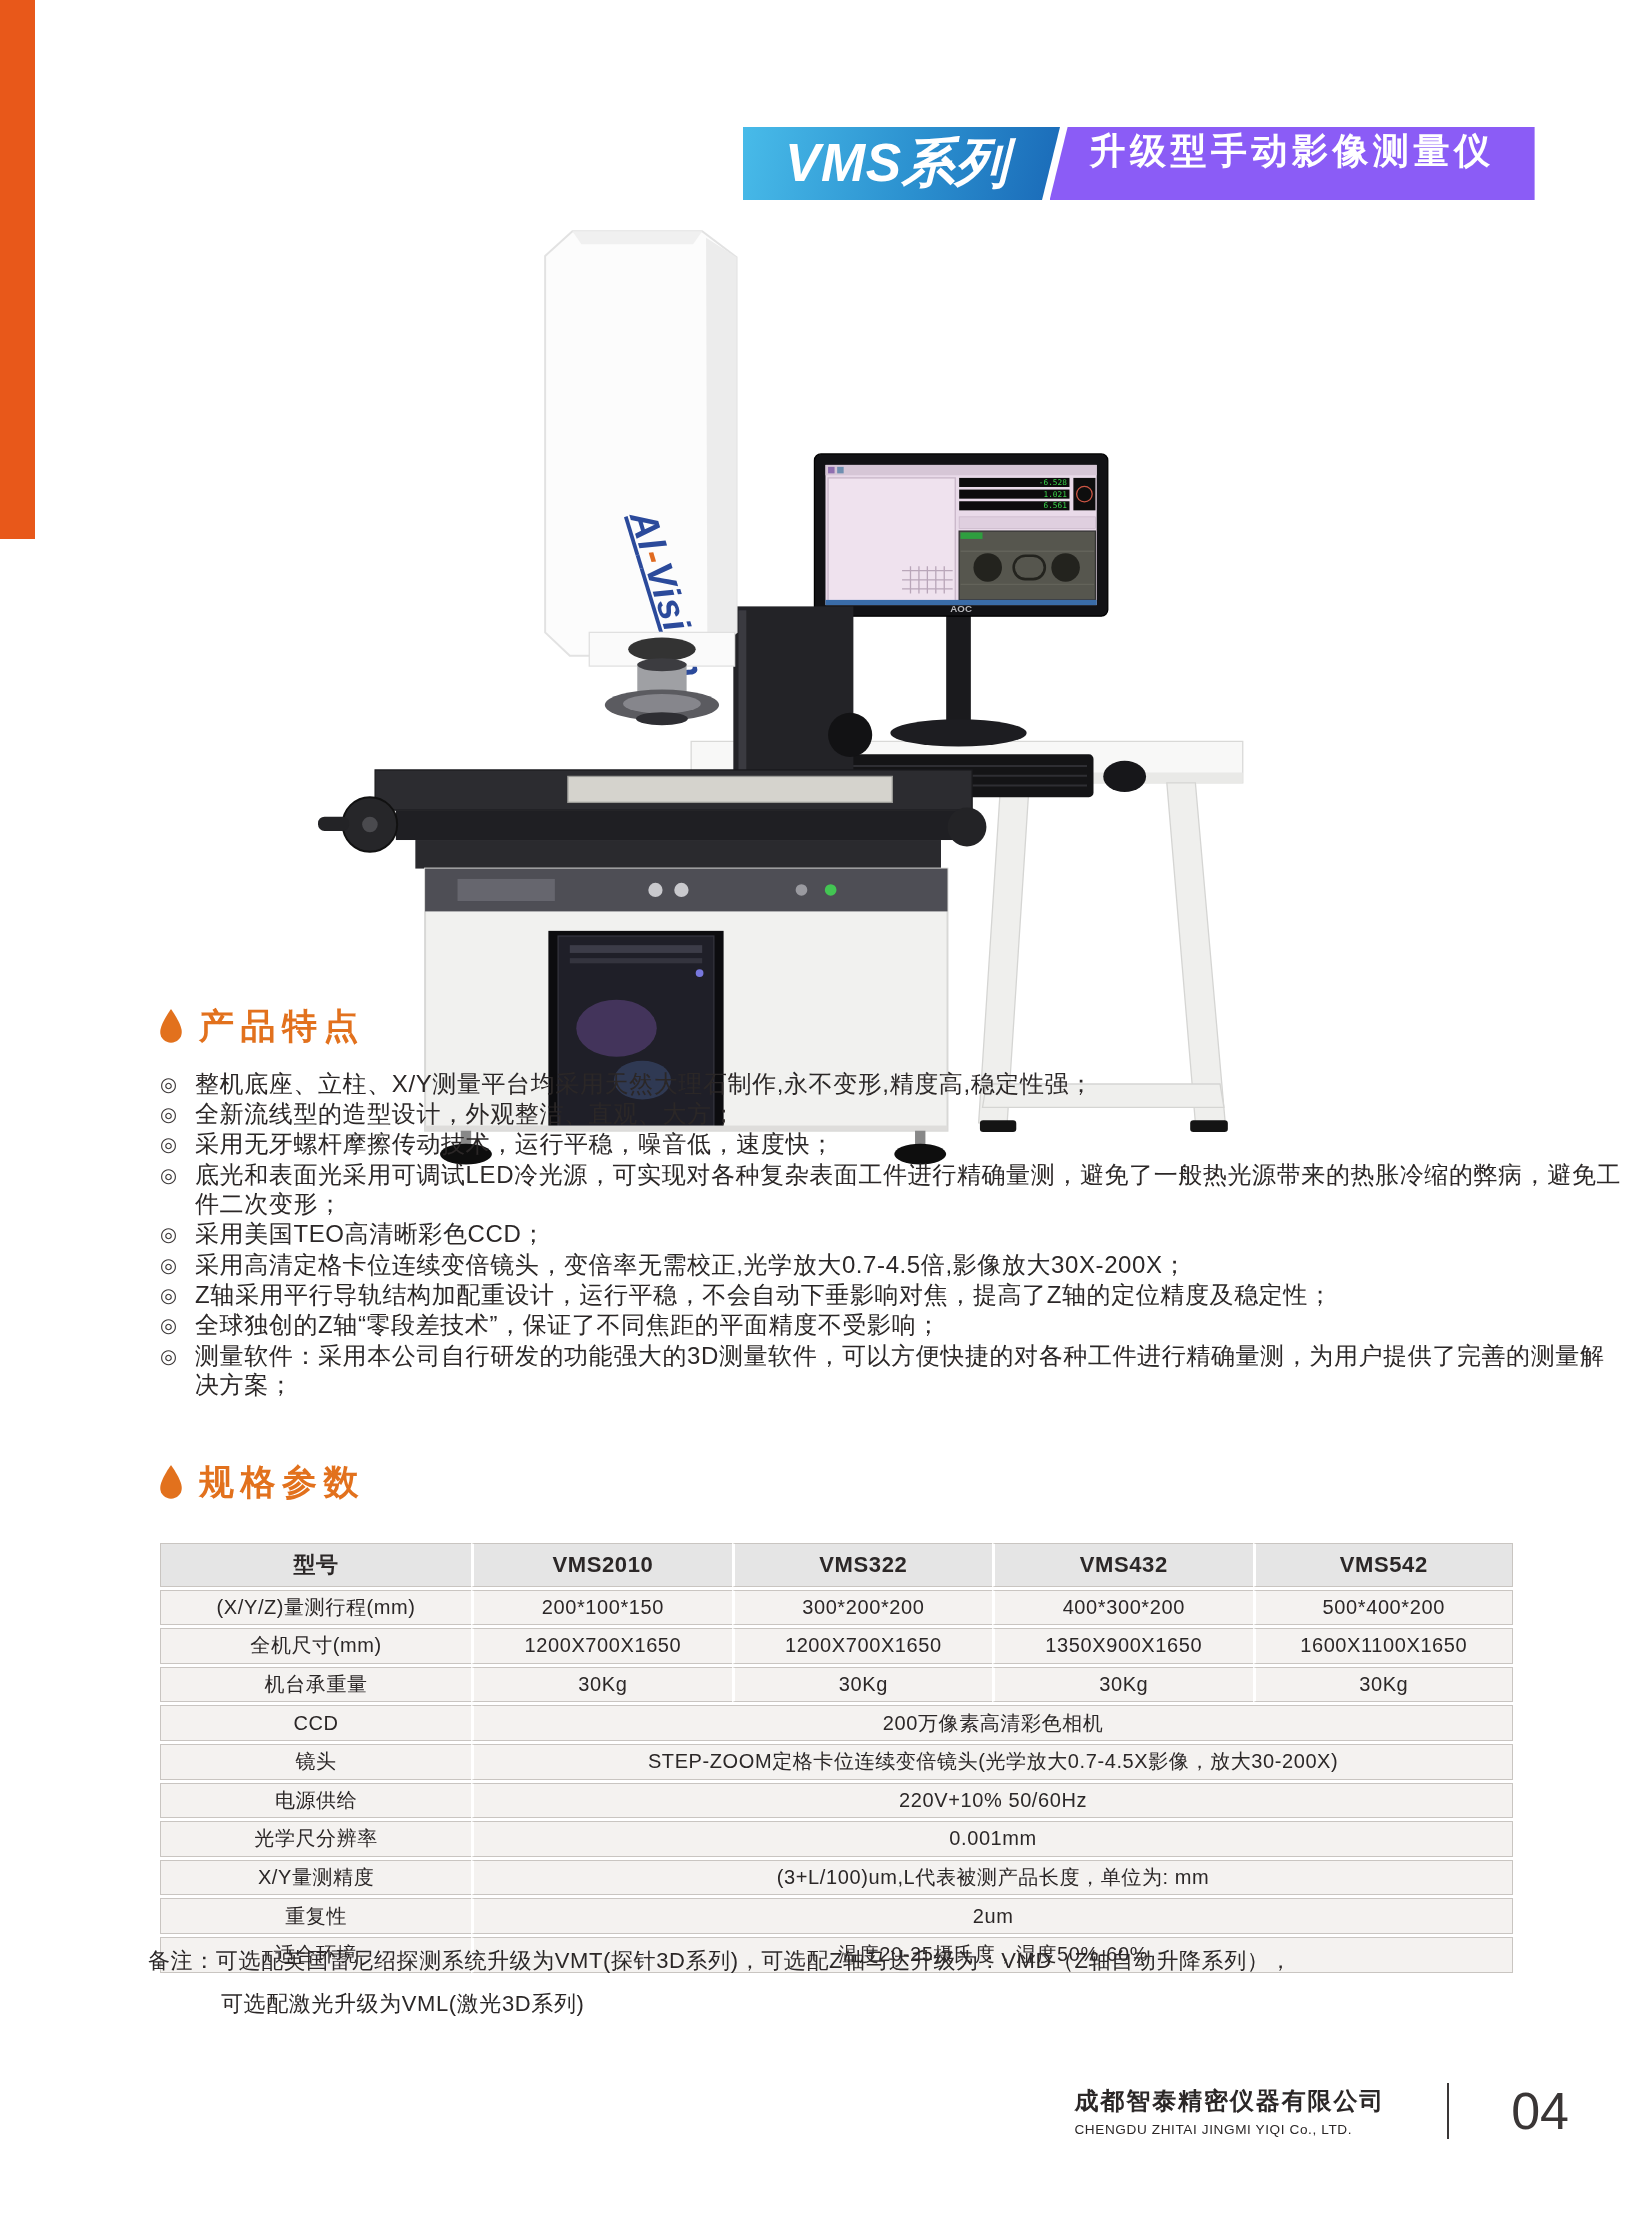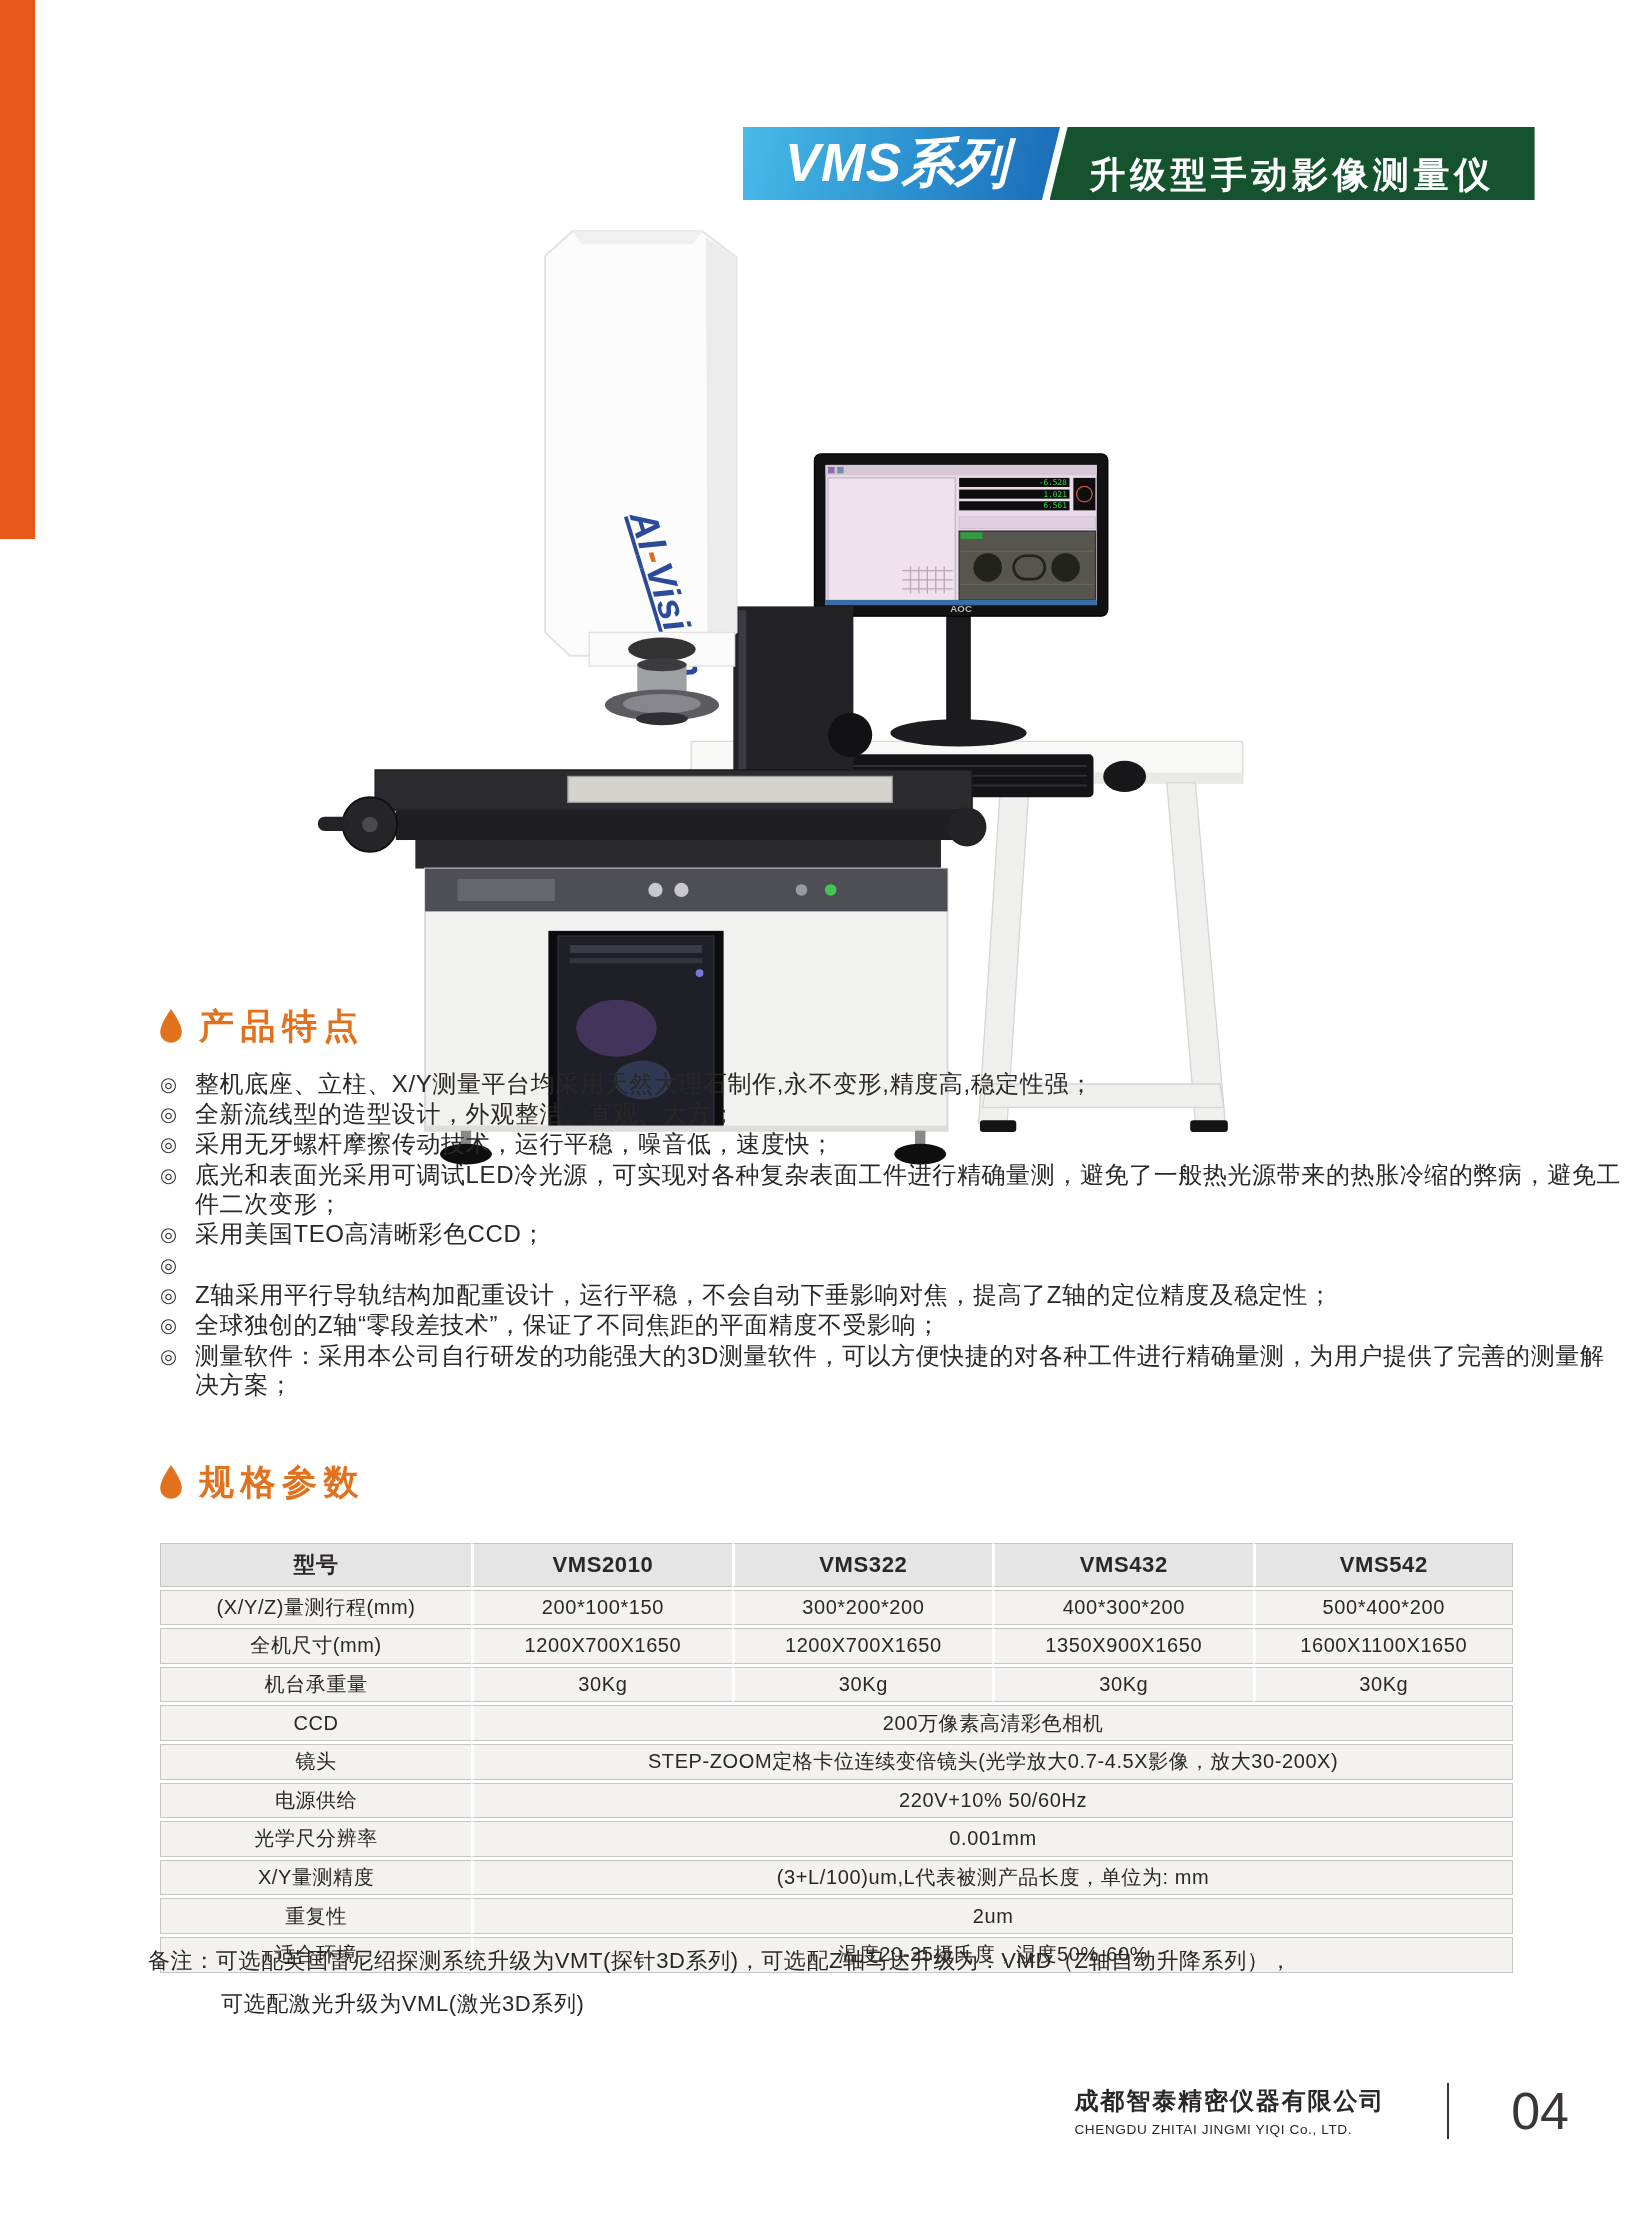--- a/index.html
+++ b/index.html
@@ -13,23 +13,23 @@
   
   .header { position:absolute; left:743px; top:127px; height:73px; display:flex; }
   .hdr-blue {
     width:317px; height:73px;
     background:linear-gradient(102deg,#48bbe9 0%,#2b90cf 55%,#1a6ab8 100%);
     clip-path:polygon(0 0,100% 0,calc(100% - 18px) 100%,0 100%);
     display:flex; align-items:center; justify-content:center;
   }
   .hdr-blue span { color:#fff; font-size:53px; font-weight:800; font-style:italic; letter-spacing:0.6px; padding-right:9px; white-space:nowrap; }
   .hdr-gray {
-    width:485px; height:73px; background:#14532d; margin-left:-10.4px;
+    width:485px; height:73px; background:#8b5cf6; margin-left:-10.4px;
     clip-path:polygon(18px 0,100% 0,100% 100%,0 100%);
-    display:flex; align-items:flex-end; justify-content:center;
+    display:flex; align-items:flex-start; justify-content:center;
   }
   .hdr-gray span { color:#fff; font-size:36px; font-weight:700; letter-spacing:4.5px; white-space:nowrap; }
 
   
   .photo { position:absolute; left:318px; top:217px; width:928px; height:954px; }
 
   
   .section { position:absolute; left:160px; }
   .features { top:1003px; width:1467px; }
   .specs { top:1459px; width:1353px; }
@@ -212,20 +212,21 @@
         <li>
           <span class="bullet">◎</span>
           <span class="feat-text">底光和表面光采用可调试LED冷光源，可实现对各种复杂表面工件进行精确量测，避免了一般热光源带来的热胀冷缩的弊病，避免工件二次变形；</span>
         </li>
         <li>
           <span class="bullet">◎</span>
           <span class="feat-text">采用美国TEO高清晰彩色CCD；</span>
         </li>
         <li>
           <span class="bullet">◎</span>
+          <span class="feat-text">采用高清定格卡位连续变倍镜头，变倍率无需校正,光学放大0.7-4.5倍,影像放大30X-200X；</span>
         </li>
         <li>
           <span class="bullet">◎</span>
           <span class="feat-text">Z轴采用平行导轨结构加配重设计，运行平稳，不会自动下垂影响对焦，提高了Z轴的定位精度及稳定性；</span>
         </li>
         <li>
           <span class="bullet">◎</span>
           <span class="feat-text">全球独创的Z轴“零段差技术”，保证了不同焦距的平面精度不受影响；</span>
         </li>
         <li>

